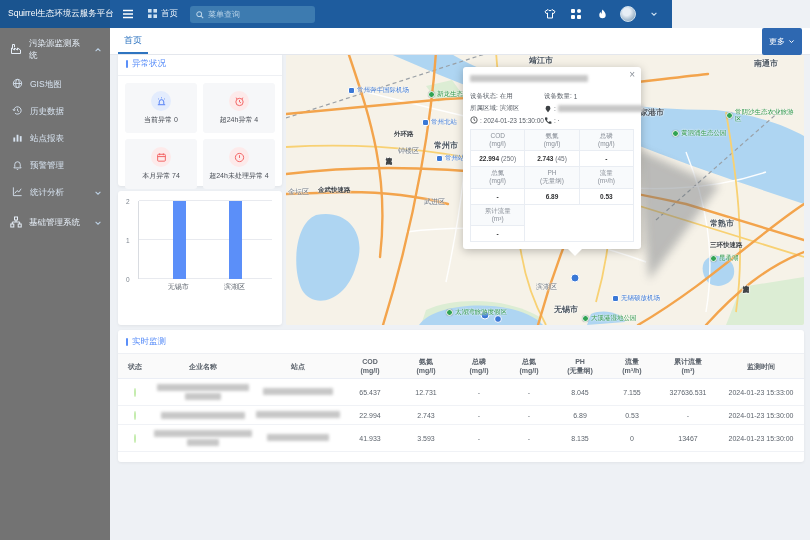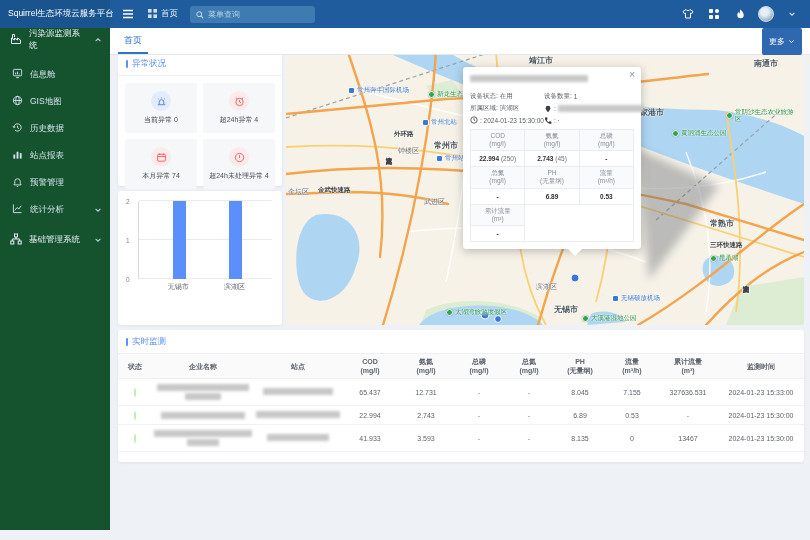--- a/index.html
+++ b/index.html
@@ -1,32 +1,32 @@
 <!DOCTYPE html>
 <html><head>
 <meta charset="utf-8">
 <style>
   * { box-sizing: border-box; margin: 0; padding: 0; }
   html,body { width:810px; height:540px; }
   body { font-family:"Liberation Sans","DejaVu Sans",sans-serif; background:#eef1f5; }
   .screen { position:relative; width:810px; height:540px; overflow:hidden; background:#eef1f5; }
 
   
-  .topbar { position:absolute; left:0; top:0; width:810px; height:28px; background:#1e5c9e; display:flex; align-items:center; z-index:30; }
+  .topbar { position:absolute; left:0; top:0; width:672px; height:28px; background:#1e5c9e; display:flex; align-items:center; z-index:30; }
   .logo { width:110px; height:28px; background:#1a548f; color:#fff; font-size:8.5px; display:flex; align-items:center; padding-left:8px; white-space:nowrap; }
   .topbar-main { flex:1; display:flex; align-items:center; height:100%; padding:0 10px; gap:12px; }
   .tb-icon { display:flex; align-items:center; justify-content:center; width:16px; height:16px; cursor:pointer; }
   .home-crumb { display:flex; align-items:center; gap:4px; color:#e8f0f8; font-size:8.5px; cursor:pointer; }
   .search { width:125px; height:17px; background:#3d7bb0; border-radius:3px; display:flex; align-items:center; gap:4px; padding:0 6px; cursor:text; }
   .search .ph { color:#b8d3e8; font-size:8px; }
   .top-right { margin-left:auto; display:flex; align-items:center; gap:10px; }
   .avatar { width:16px; height:16px; border-radius:50%; background:radial-gradient(circle at 40% 35%, #e7eef5 30%, #9fb6c9 70%, #6d8aa5); border:1px solid #cfe0ee; }
 
   
-  .sidebar { position:absolute; left:0; top:18px; width:110px; height:512px; background:#14532d; z-index:25; }
+  .sidebar { position:absolute; left:0; top:28px; width:110px; height:512px; background:#737373; z-index:25; }
   .side-group, .side-item { display:flex; align-items:center; gap:7px; color:#e6eef7; cursor:pointer; }
   .side-group { padding:10px 8px 9px 10px; font-size:8.5px; }
   .side-item { padding:7px 8px 7px 12px; font-size:8.5px; color:#d7e3f0; }
   .side-caret { margin-left:auto; display:flex; }
   .side-sub { }
 
   
   .tabbar { position:absolute; left:110px; top:28px; width:700px; height:27px; background:#fff; border-bottom:1px solid #e4e7ed; display:flex; align-items:center; padding:0 8px; z-index:20; }
   .tab { color:#2e74c0; font-size:9px; padding:0 6px; height:100%; display:flex; align-items:center; border-bottom:2px solid #2e74c0; cursor:pointer; }
   .more-btn { margin-left:auto; background:#2e68b1; color:#fff; border:none; border-radius:2px; font-size:8px; height:27px; padding:0 7px; display:flex; align-items:center; gap:3px; cursor:pointer; font-family:inherit; }
@@ -167,27 +167,20 @@
           </svg>
       </span>
       <span>污染源监测系统</span>
       <span class="side-caret">
         <svg width="8" height="8" viewBox="0 0 10 10">
             <path d="M2 6.5l3-3 3 3" fill="none" stroke="#bcd0e4" stroke-width="1.3"></path>
           </svg>
       </span>
     </div>
     <div class="side-sub">
-      <div class="side-item">
-        <span><svg width="11" height="11" viewBox="0 0 12 12" fill="none" stroke="#d7e3f0" stroke-width="1">
-              <rect x="1.5" y="1.5" width="9" height="7" rx="1"></rect>
-              <path d="M4 7V5M6 7V4M8 7V6M4.5 10.5h3"></path>
-            </svg></span>
-        <span>信息舱</span>
-      </div>
       <div class="side-item">
         <span><svg width="11" height="11" viewBox="0 0 12 12" fill="none" stroke="#d7e3f0" stroke-width="1">
               <circle cx="6" cy="6" r="4.5"></circle>
               <ellipse cx="6" cy="6" rx="2" ry="4.5"></ellipse>
               <path d="M1.5 6h9"></path>
             </svg></span>
         <span>GIS地图</span>
       </div>
       <div class="side-item">
         <span><svg width="11" height="11" viewBox="0 0 12 12" fill="none" stroke="#d7e3f0" stroke-width="1">

